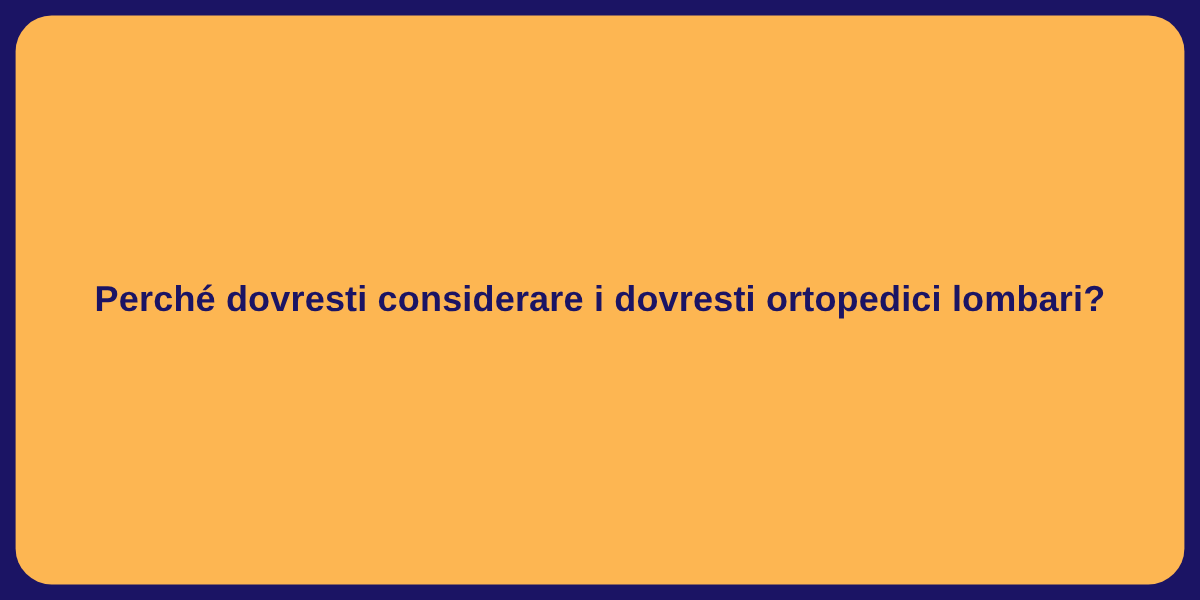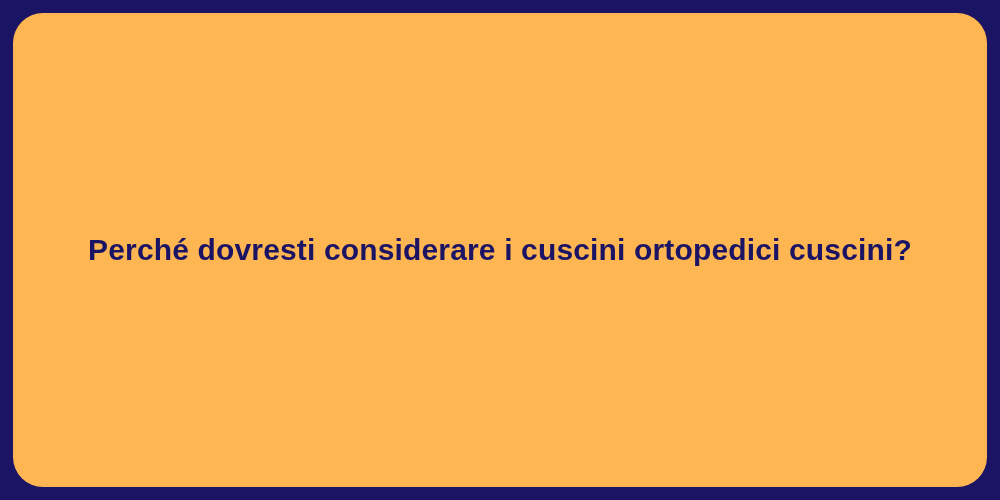--- a/index.html
+++ b/index.html
@@ -42,15 +42,15 @@
     margin: 0;
     padding: 0 40px;
     white-space: nowrap;
   }
 </style>
 </head>
 <body>
 
 <div id="banner-frame">
   <div id="banner-panel">
-    <h1 id="heading-text">Perché dovresti considerare i cuscini ortopedici cuscini?</h1>
+    <h1 id="heading-text">Perché dovresti considerare i dovresti ortopedici lombari?</h1>
   </div>
 </div>
 
 </body></html>

